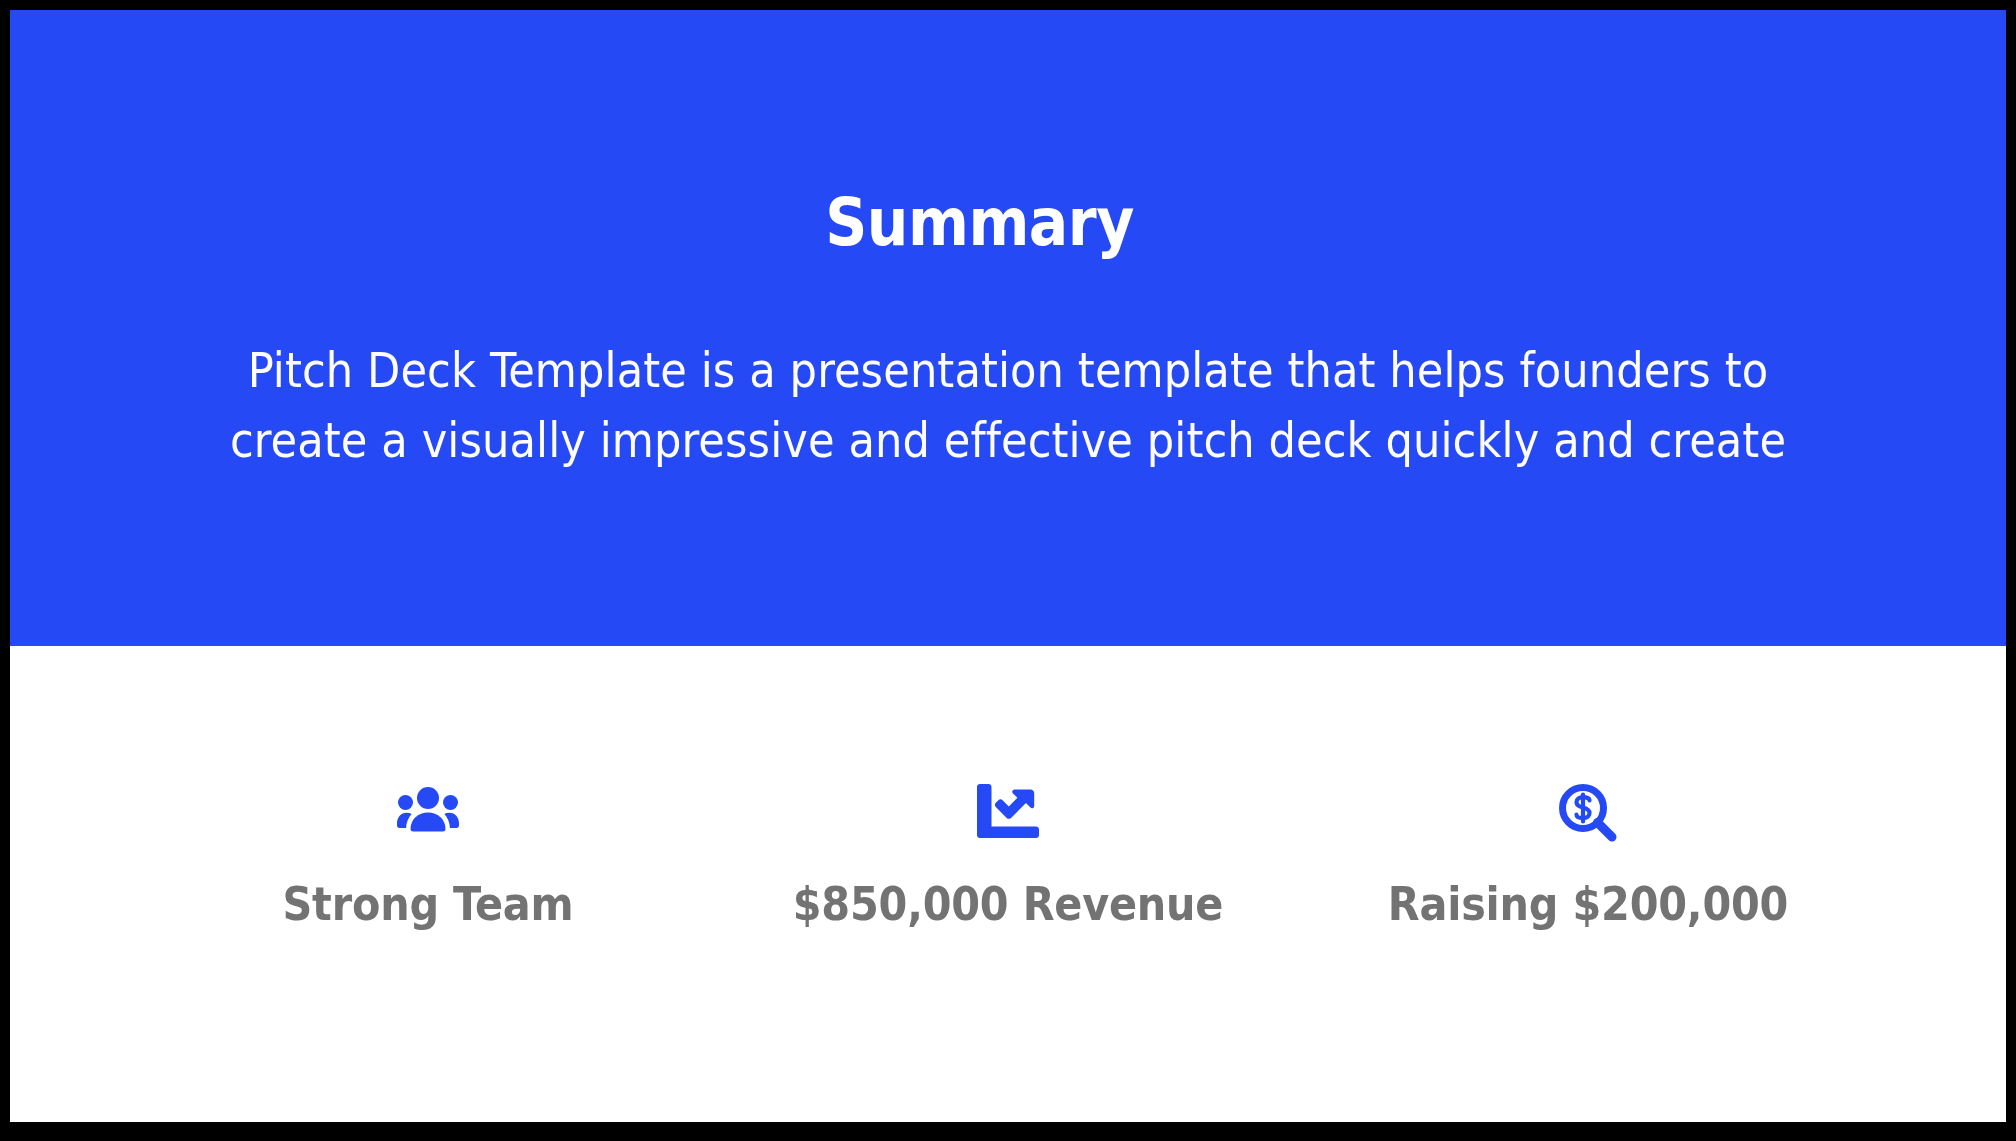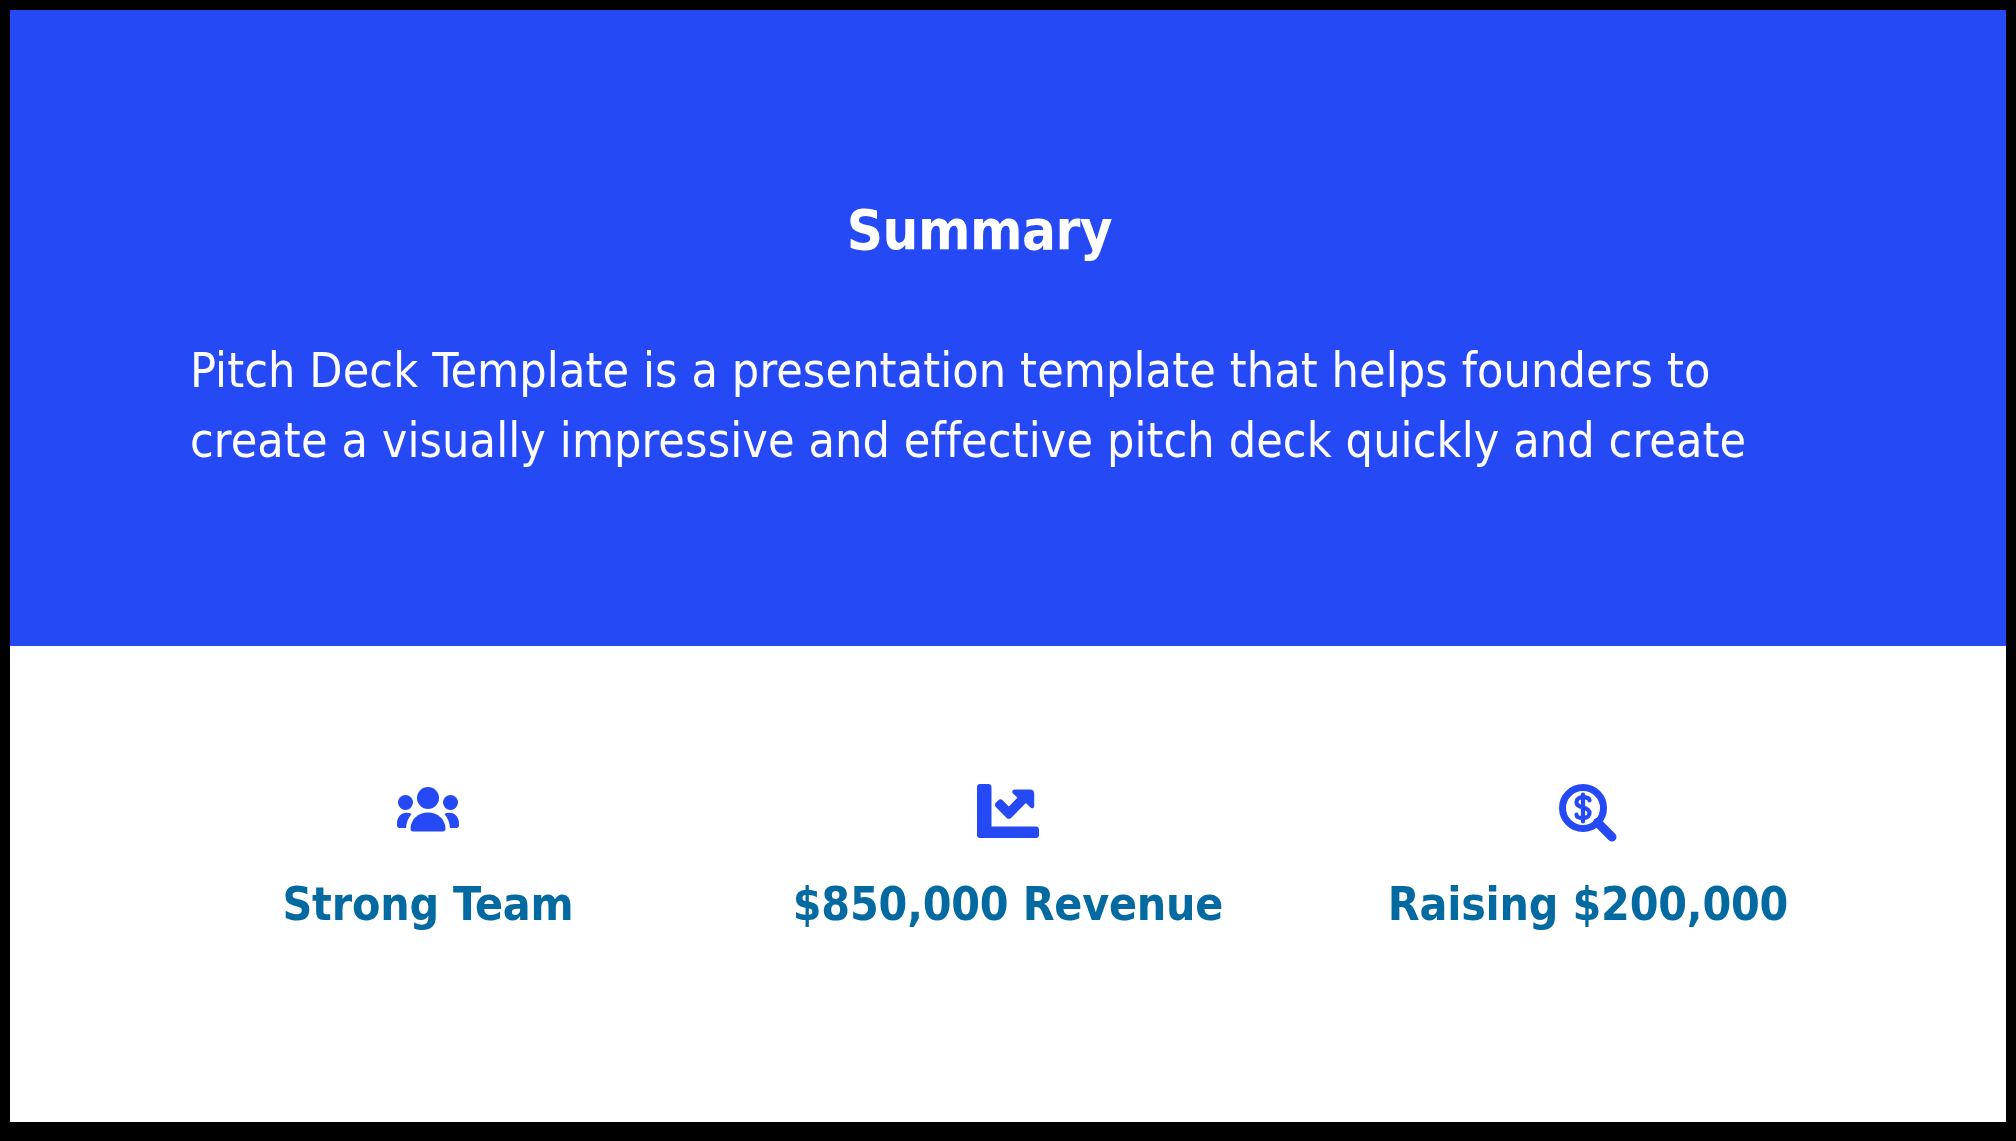--- a/index.html
+++ b/index.html
@@ -45,34 +45,33 @@
     background: #2549f5;
   }
 
   #slide-title {
     position: absolute;
     left: 0;
     top: 180px;
     width: 1939px;
     text-align: center;
     color: #ffffff;
-    font-size: 56px;
+    font-size: 65px;
     line-height: 1.0;
     font-weight: 700;
     letter-spacing: -0.5px;
     font-family: "DejaVu Sans Condensed", "Liberation Sans Narrow", "Liberation Sans", sans-serif;
-    margin-top: 12px;
   }
 
   #slide-subtitle {
     position: absolute;
     left: 180px;
     top: 325px;
     width: 1636px;
-    text-align: left;
+    text-align: center;
     color: #fdfdff;
     font-size: 48px;
     line-height: 1.46;
     font-weight: 400;
     letter-spacing: 0.1px;
   }
   #slide-subtitle .line { display: block; white-space: nowrap; }
 
   
   #highlights {
@@ -98,21 +97,21 @@
   .highlight-icon {
     display: block;
     height: 62px;
     margin: 0 auto 34px auto;
     line-height: 0;
   }
   .highlight-icon svg { display: block; margin: 0 auto; }
 
   .highlight-label {
     display: block;
-    color: #0369a1;
+    color: #737373;
     font-size: 46px;
     font-weight: 700;
     line-height: 1.05;
     letter-spacing: -0.2px;
     font-family: "DejaVu Sans Condensed", "Liberation Sans Narrow", "Liberation Sans", sans-serif;
     white-space: nowrap;
   }
 </style>
 </head>
 <body>

